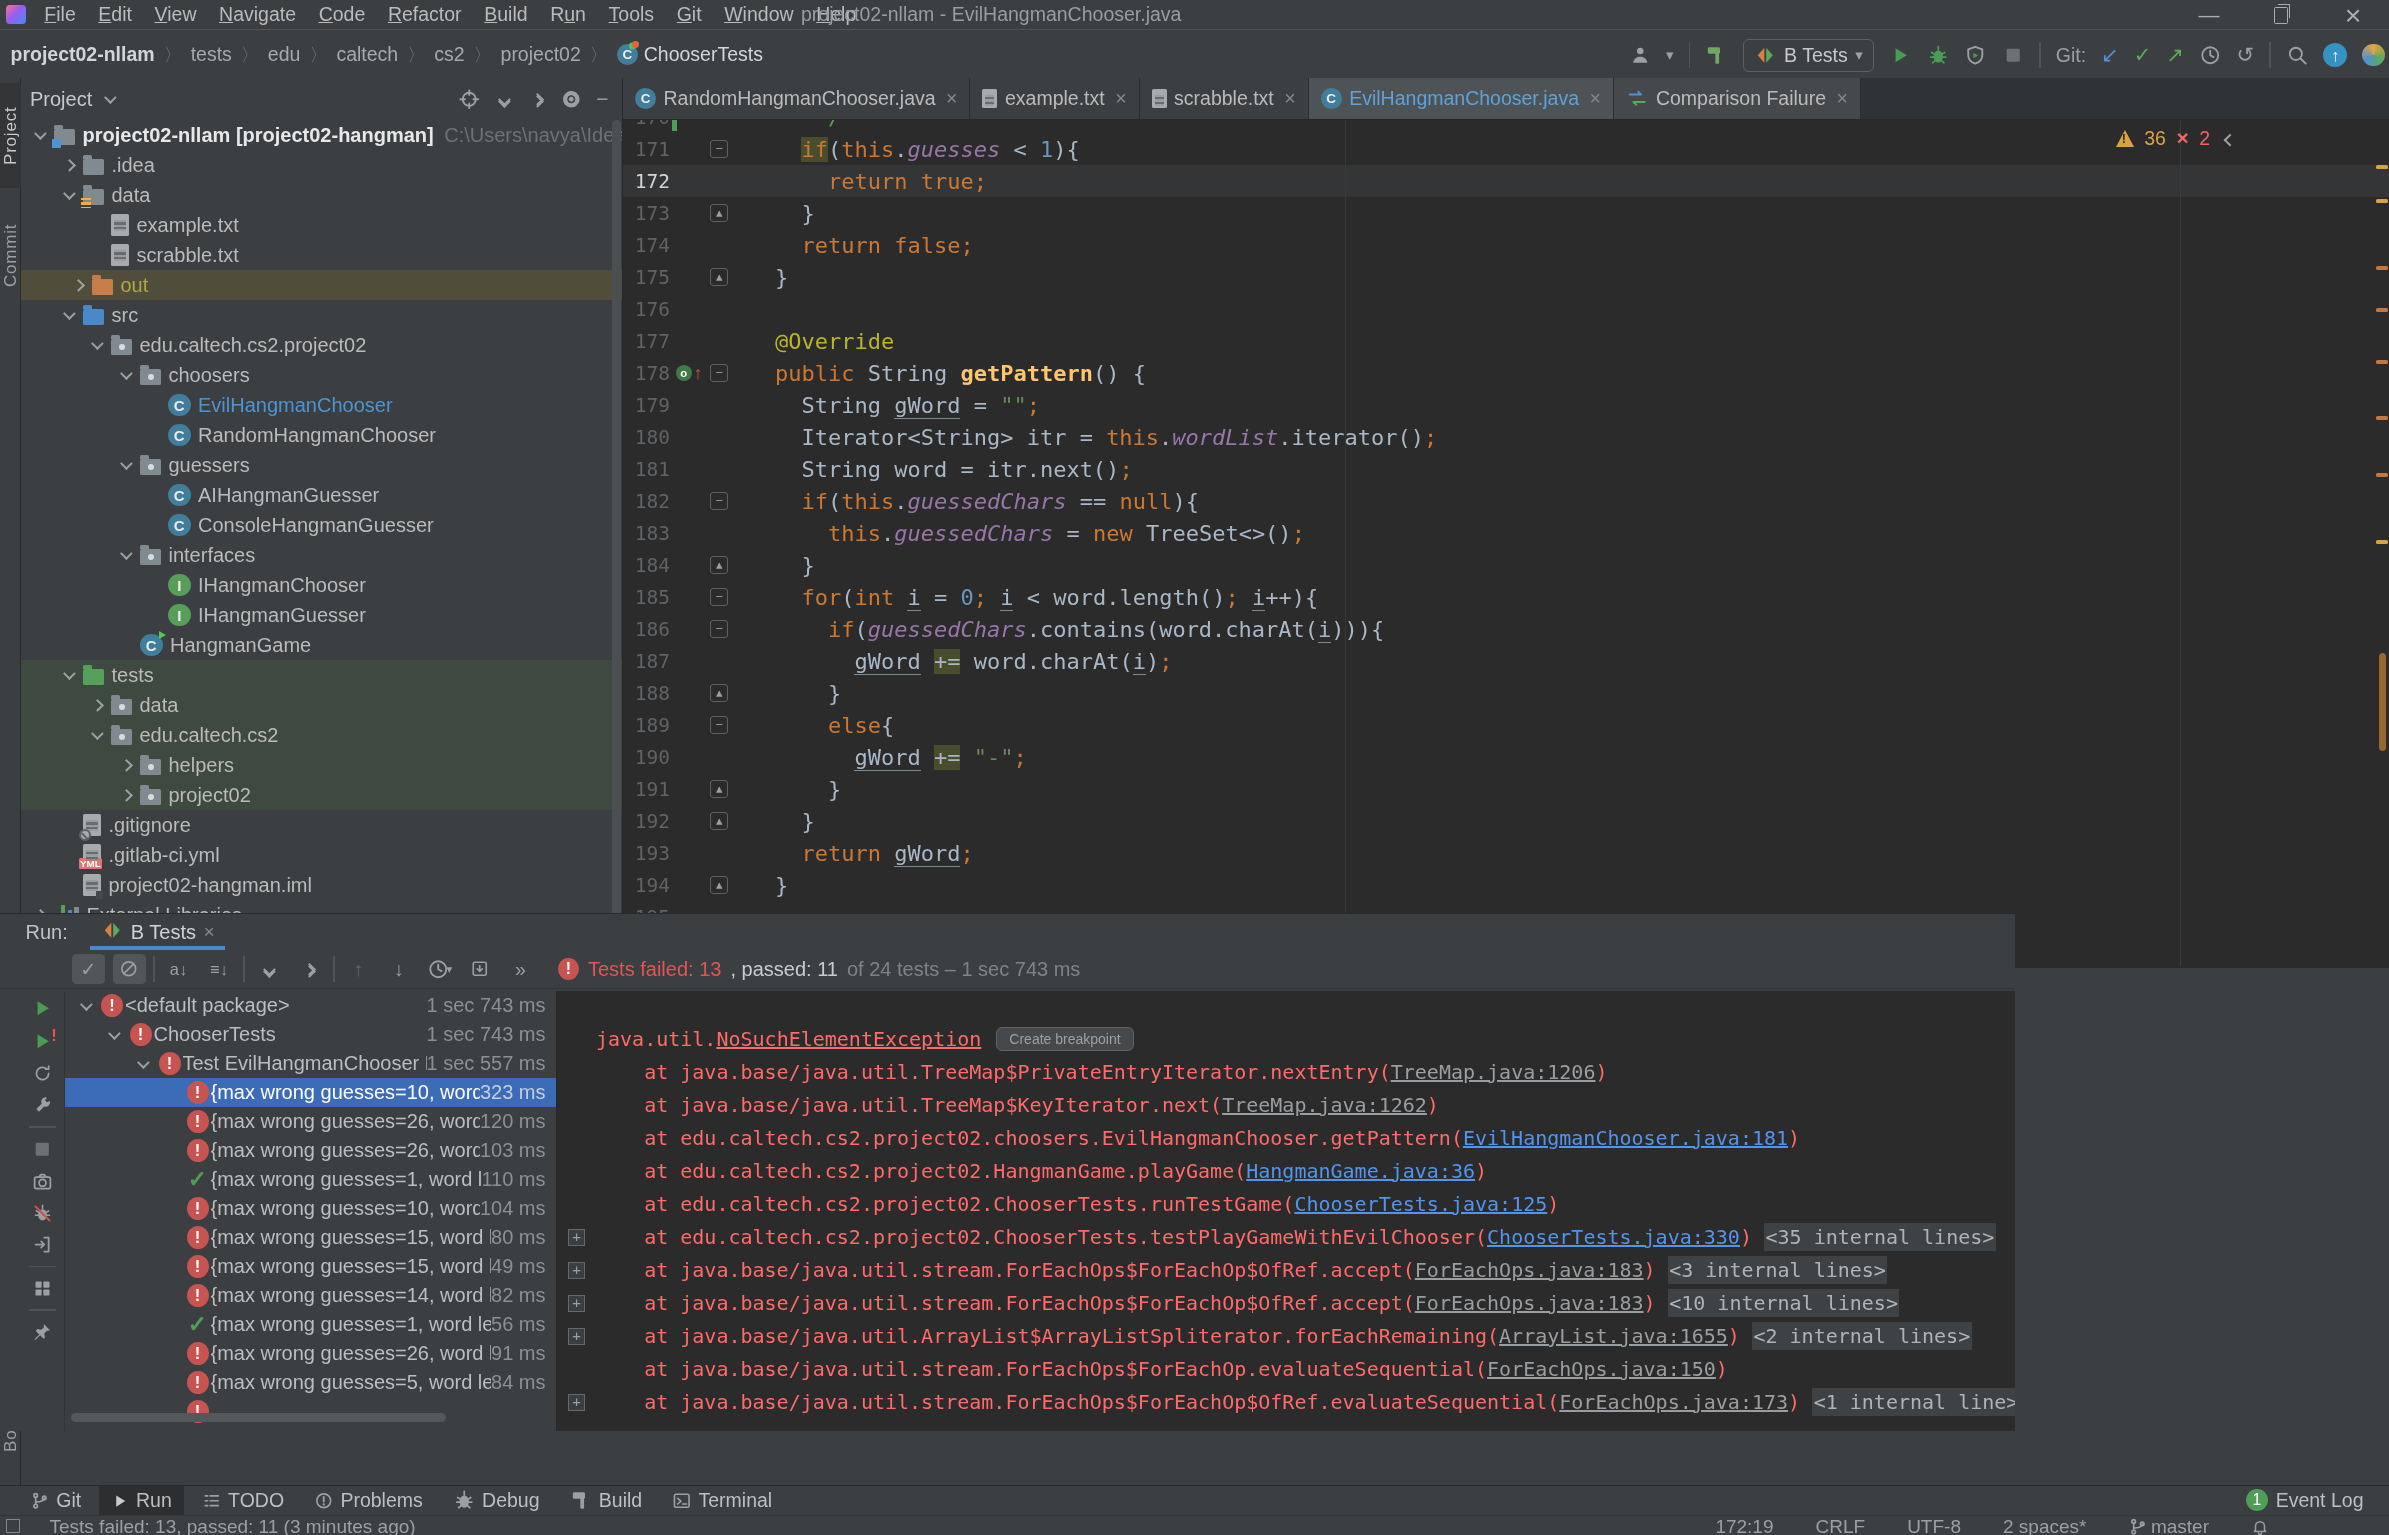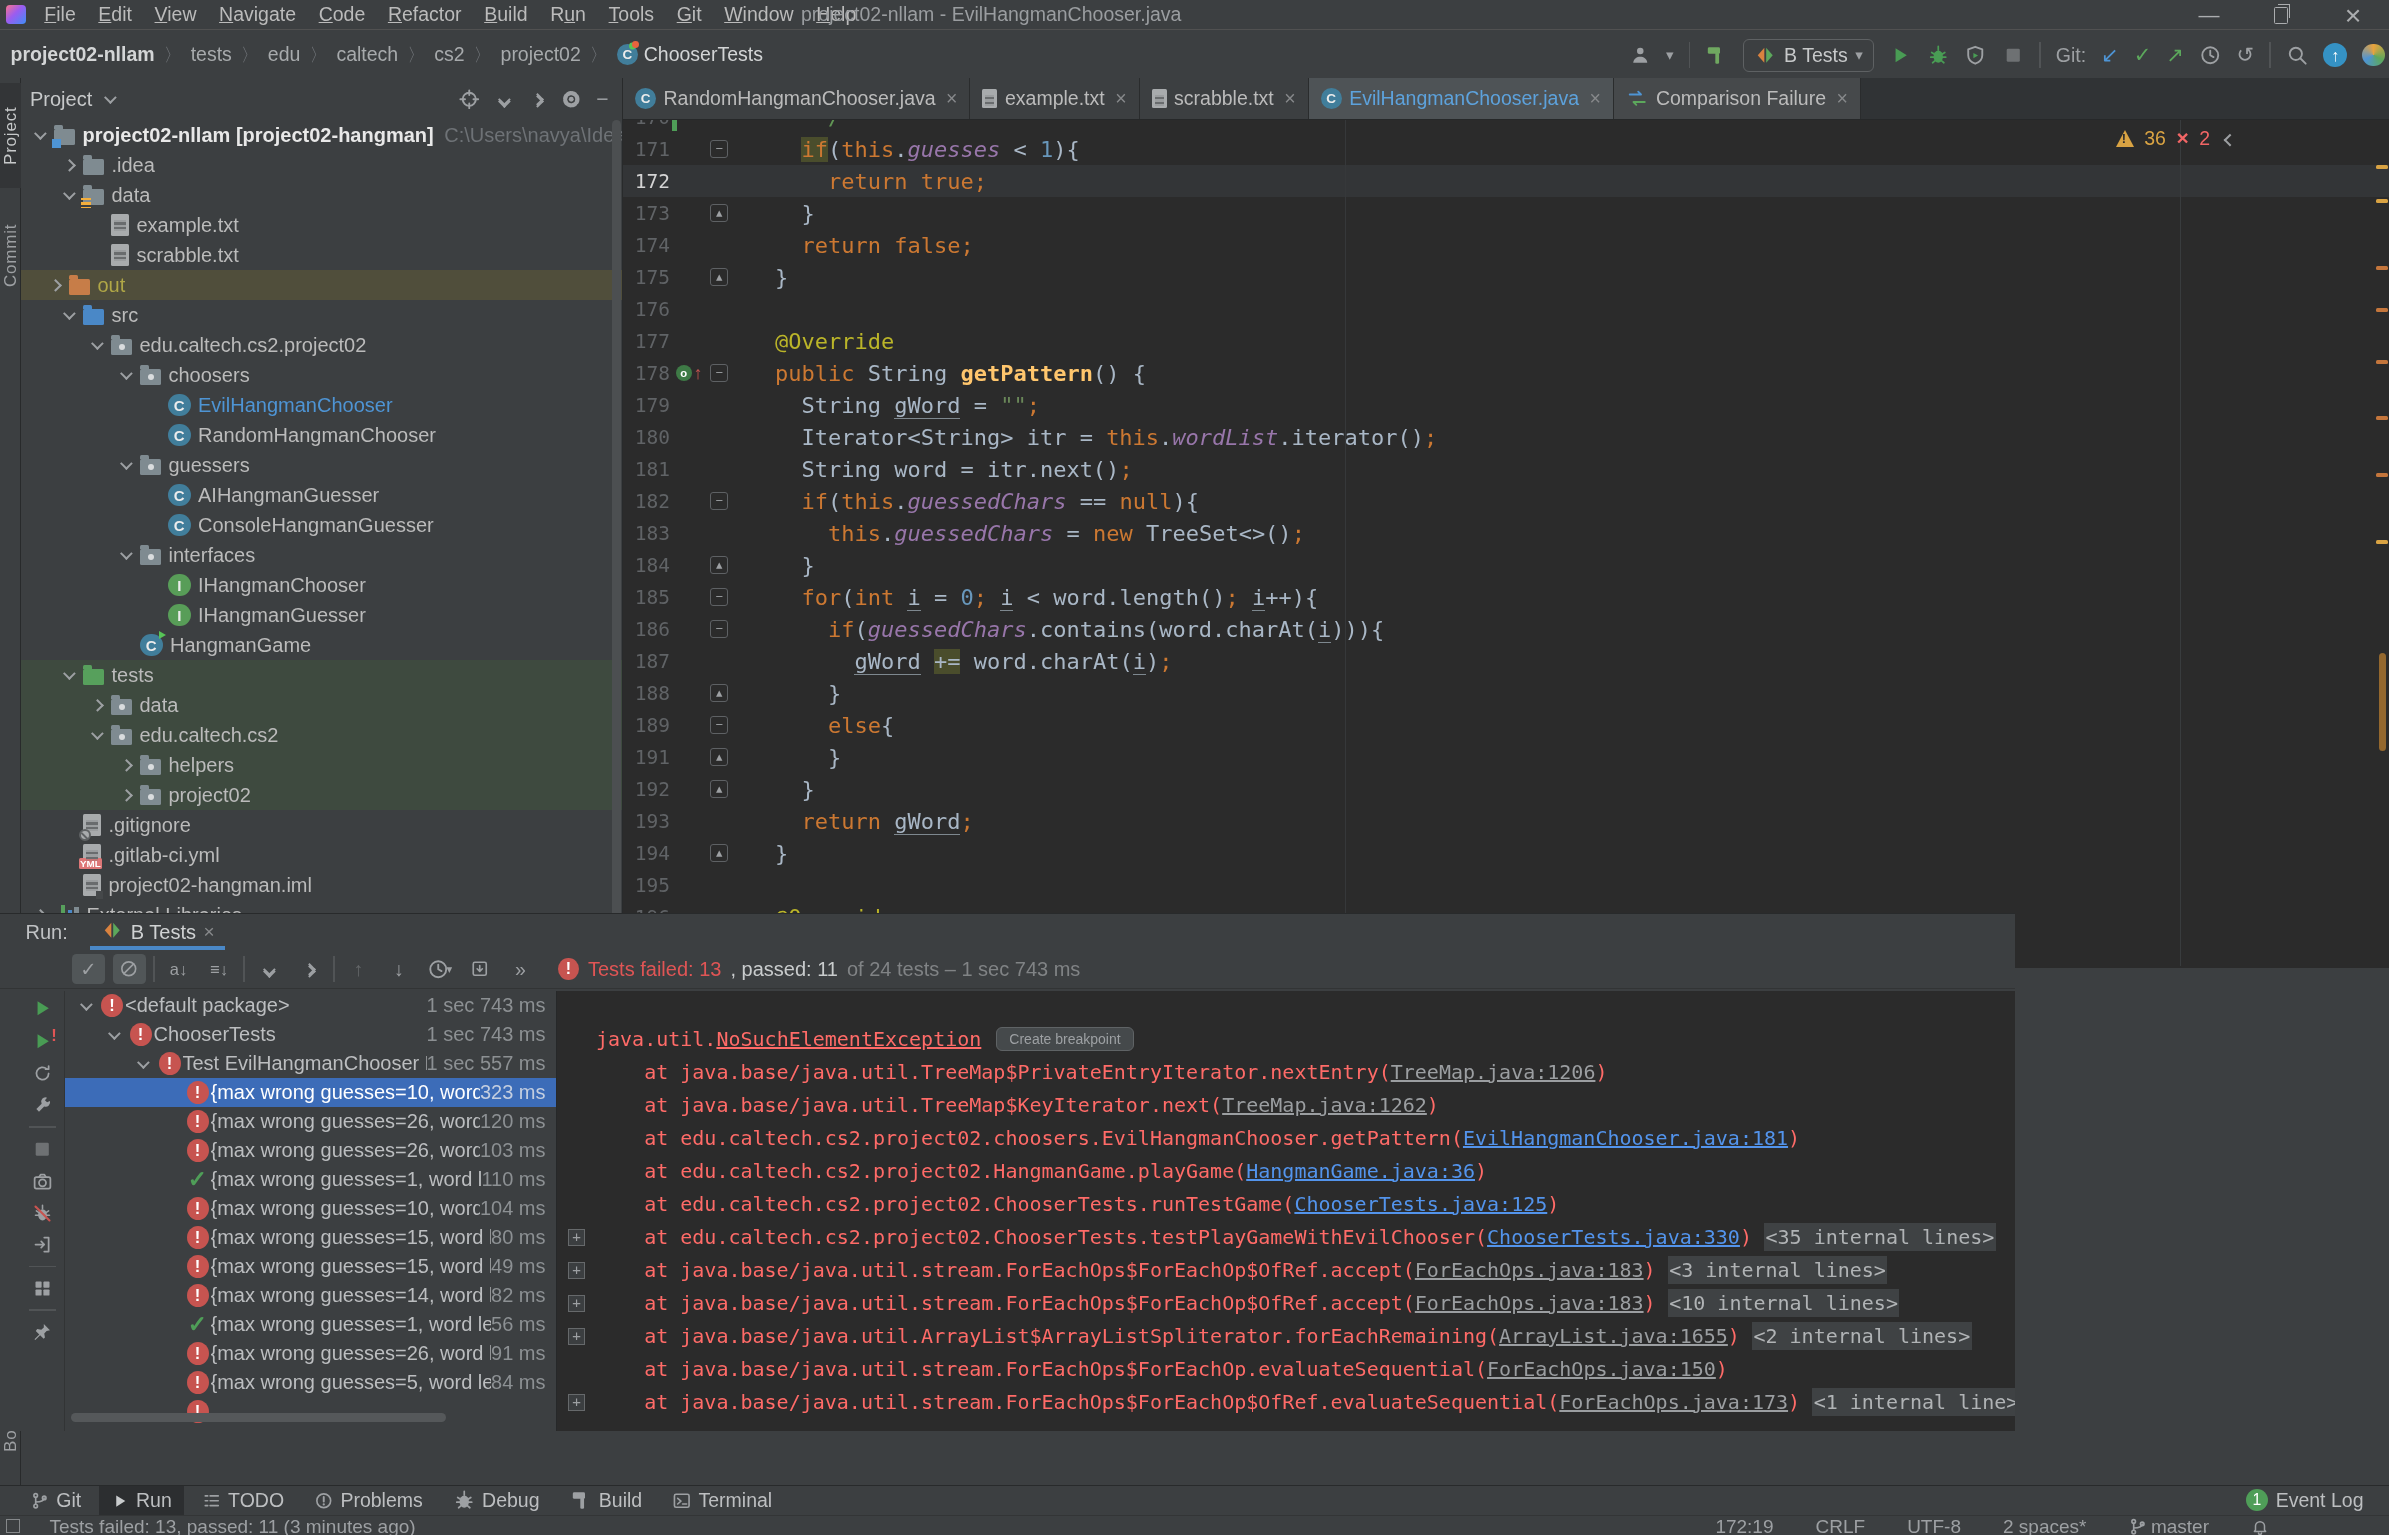--- a/index.html
+++ b/index.html
@@ -357,21 +357,21 @@
         <span class="gap" style="width:4.5px"></span>
         <span class="doc"></span>
         <span class="lab  ">example.txt</span>
       </div>
       <div class="trow " style="padding-left:66px">
         <span class="gap" style="width:19.5px"></span>
         <span class="gap" style="width:4.5px"></span>
         <span class="doc"></span>
         <span class="lab  ">scrabble.txt</span>
       </div>
-      <div class="trow outrow" style="padding-left:24px">
+      <div class="trow outrow" style="padding-left:47px">
         <span class="chev "></span>
         <span class="gap" style="width:4.5px"></span>
         <span class="ficon" style="--fc:#C77D48"></span>
         <span class="lab olive ">out</span>
       </div>
       <div class="trow " style="padding-left:38px">
         <span class="chev down"></span>
         <span class="gap" style="width:4.5px"></span>
         <span class="ficon" style="--fc:#4A88C7"></span>
         <span class="lab  ">src</span>
@@ -696,20 +696,26 @@
           </span>
           <span class="ct"><span class="pl">      }</span></span>
         </div>
         <div class="cl ">
           <span class="ln">189</span>
           <span class="slotA"></span>
           <span class="foldc">
             <span class="fm">−</span>
           </span>
           <span class="ct"><span class="pl">      </span><span class="kw">else</span><span class="pl">{</span></span>
+        </div>
+        <div class="cl ">
+          <span class="ln">190</span>
+          <span class="slotA"></span>
+          <span class="foldc"></span>
+          <span class="ct"><span class="pl">        </span><span class="pl u">gWord</span><span class="pl"> </span><span class="pl hl">+=</span><span class="pl"> </span><span class="str">"-"</span><span class="kw">;</span></span>
         </div>
         <div class="cl ">
           <span class="ln">191</span>
           <span class="slotA"></span>
           <span class="foldc">
             <span class="fm">▴</span>
           </span>
           <span class="ct"><span class="pl">      }</span></span>
         </div>
         <div class="cl ">

